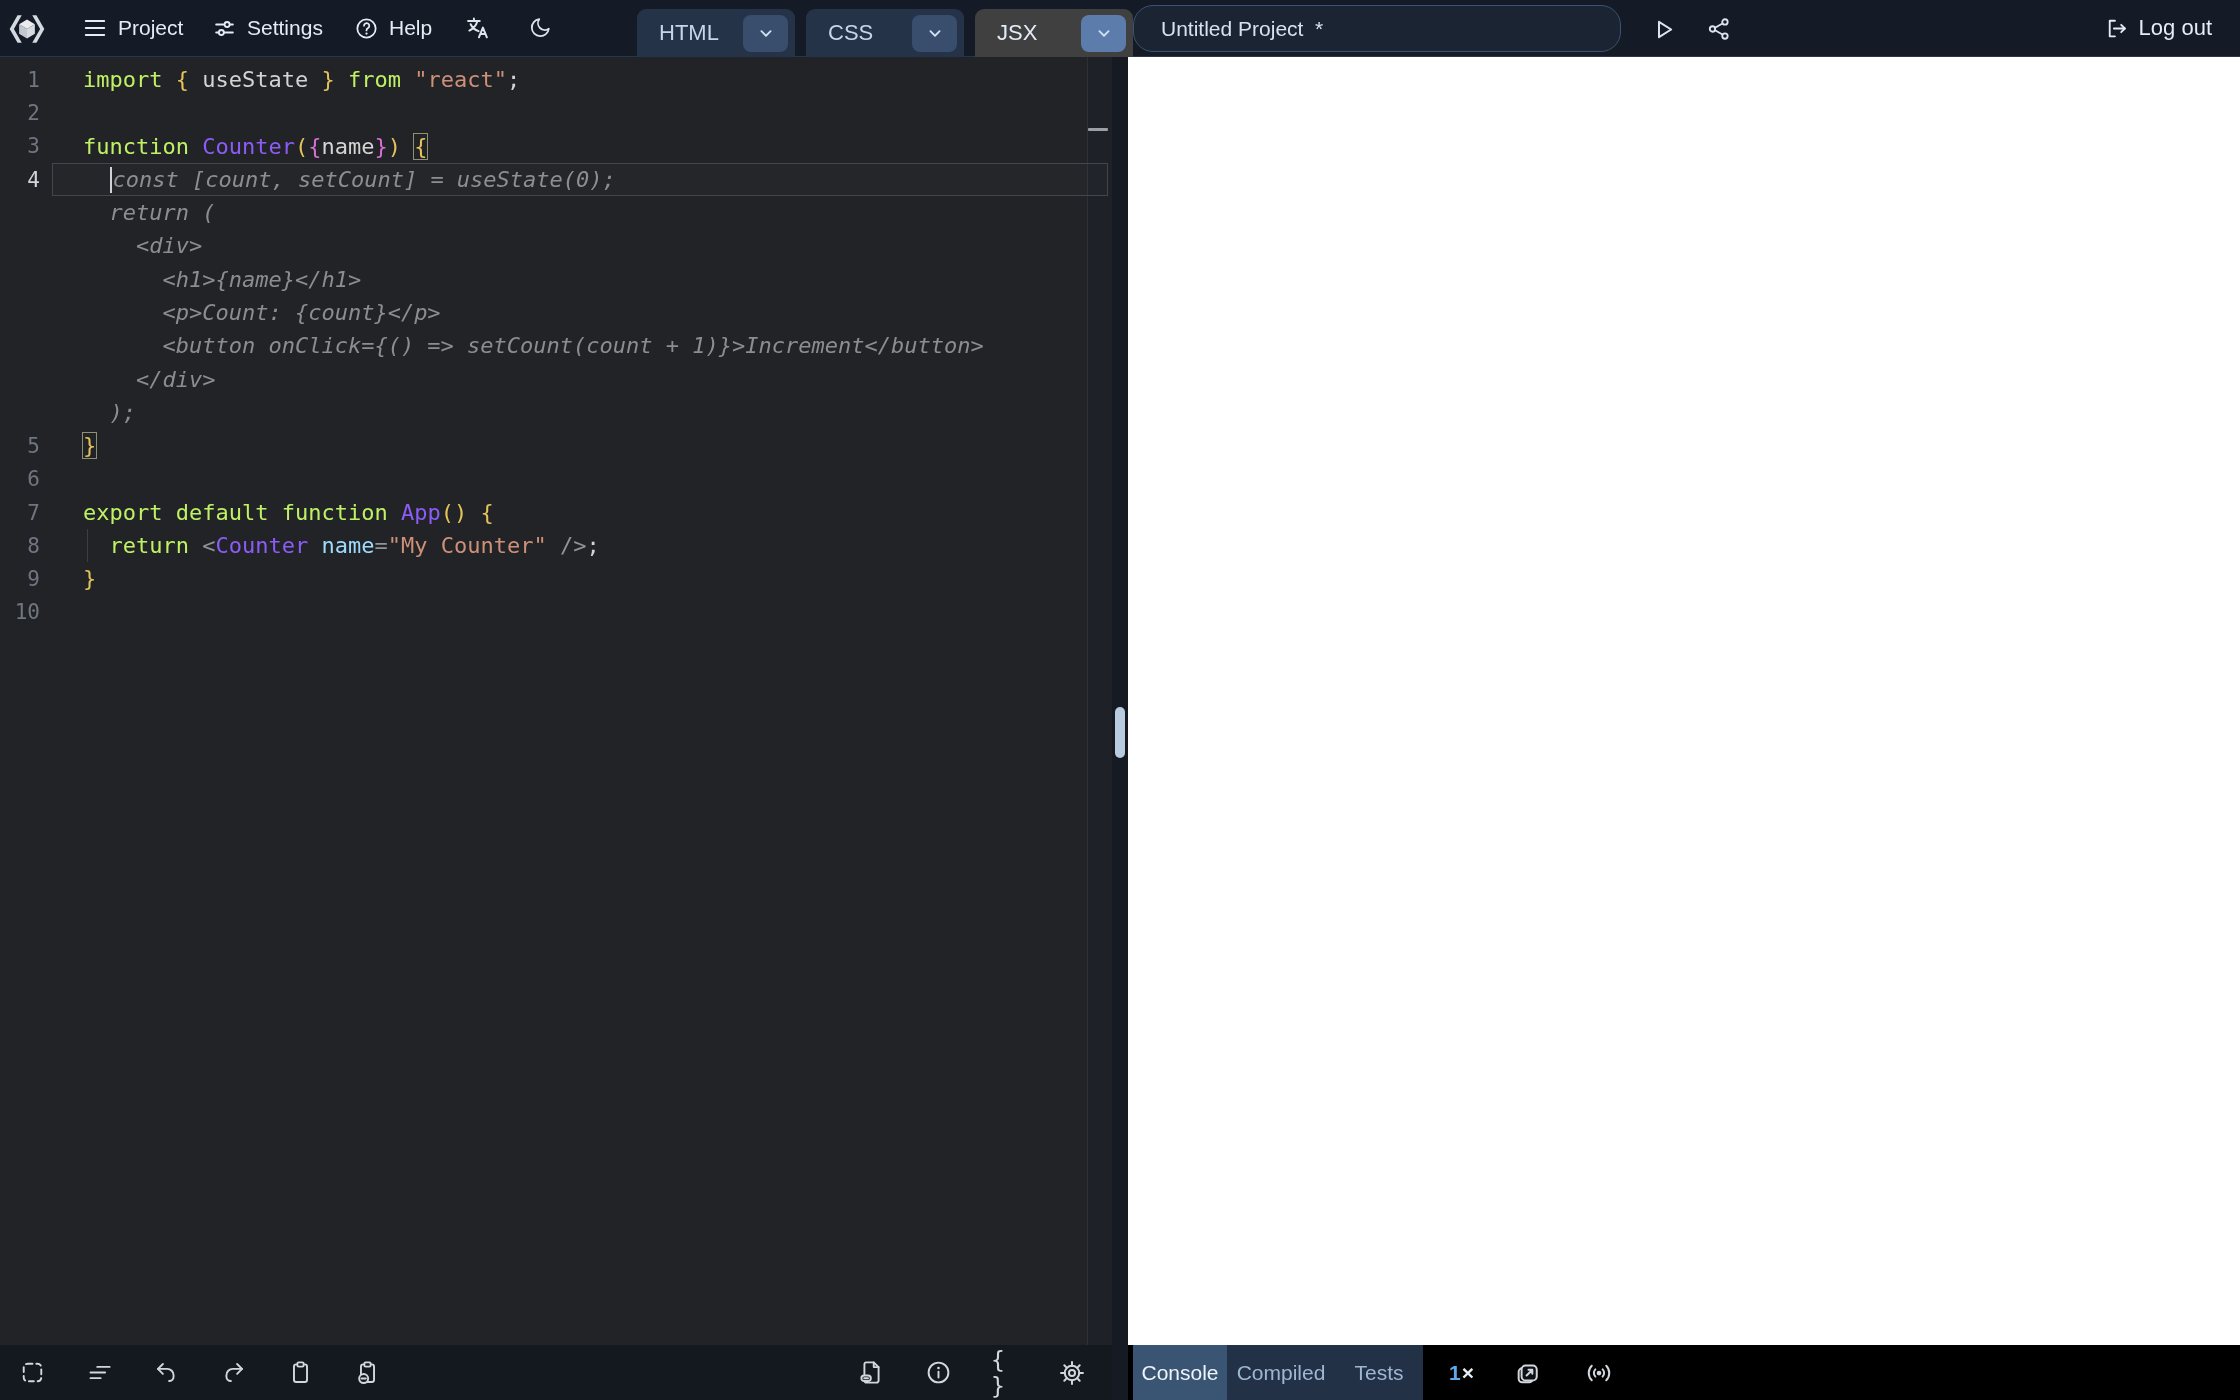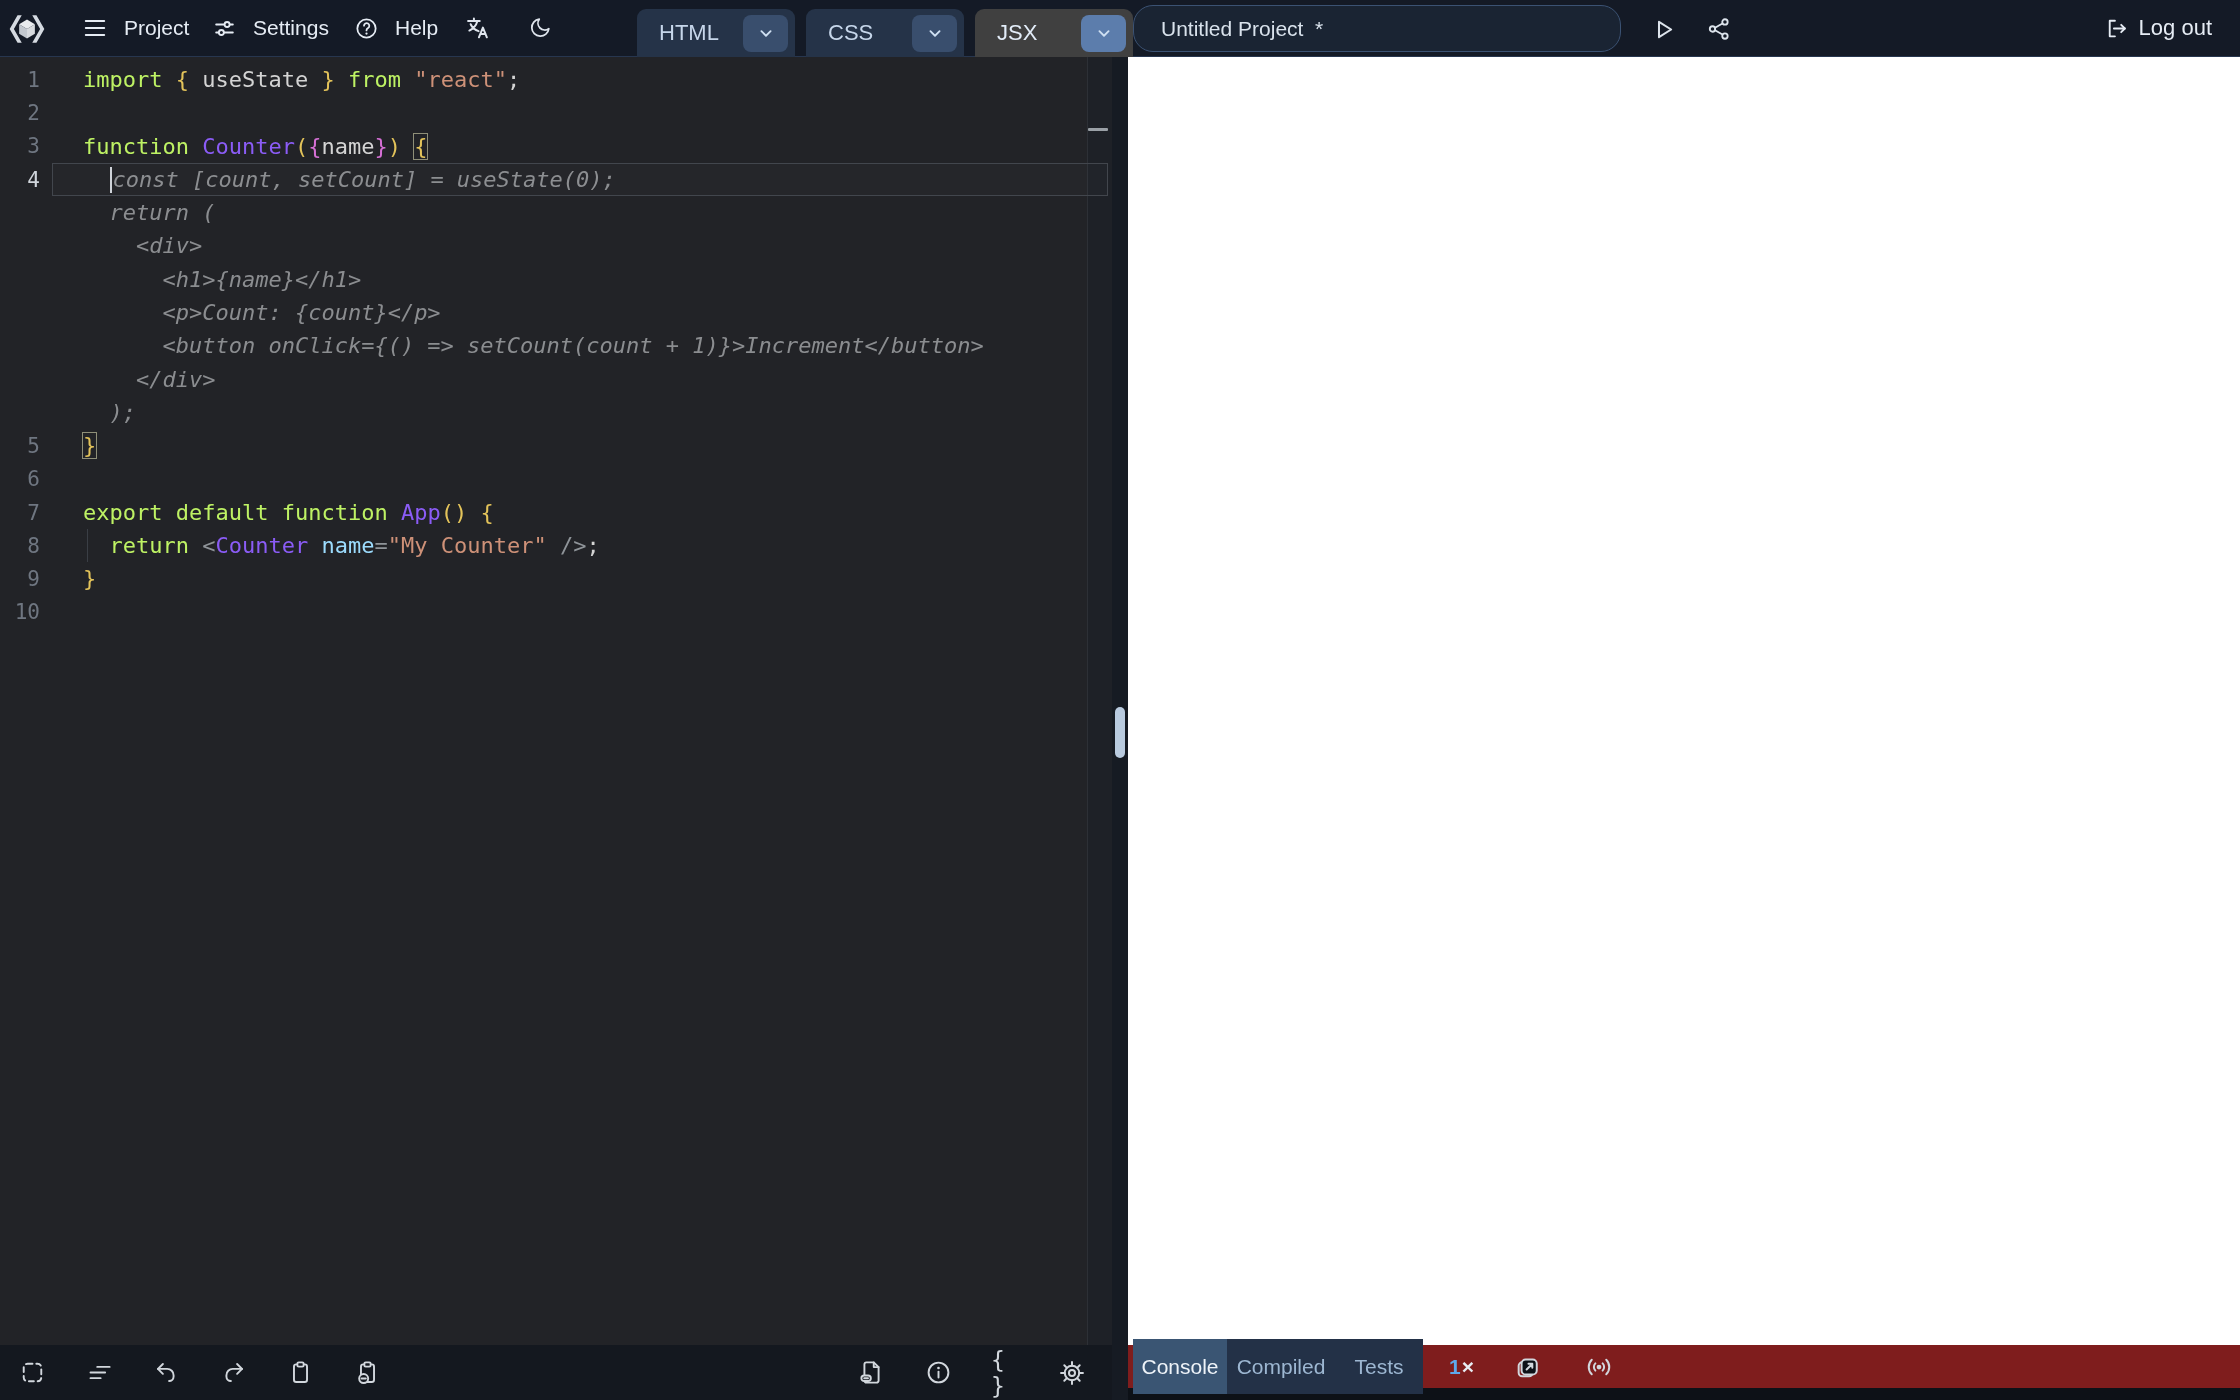--- a/index.html
+++ b/index.html
@@ -2,21 +2,21 @@
 <html><head>
 <meta charset="utf-8">
 <style>
   html,body{margin:0;padding:0;background:#0d1117;}
   #app{position:relative;width:2240px;height:1400px;overflow:hidden;
        font-family:"Liberation Sans",sans-serif;-webkit-font-smoothing:antialiased;}
 
   
   #topbar{position:absolute;left:0;top:0;width:2240px;height:57px;background:#141a26;
           border-bottom:1px solid #27364f;box-sizing:border-box;z-index:30;}
-  .menu-item{position:absolute;top:0;height:56px;display:flex;align-items:center;gap:16px;
+  .menu-item{position:absolute;top:0;height:56px;display:flex;align-items:center;gap:10px;
              color:#e6ecf4;font-size:21px;cursor:default;}
   .icon{display:inline-flex;align-items:center;justify-content:center;color:inherit;}
   .icon svg{display:block;}
   #logo{position:absolute;left:6px;top:8px;color:#d5dae1;}
   #menu-project{left:82px;}
   #menu-settings{left:212px;}
   #menu-help{left:354px;}
   #btn-translate{position:absolute;left:464px;top:14px;color:#dfe5ed;}
   #btn-theme{position:absolute;left:528px;top:15px;color:#dfe5ed;}
 
@@ -67,21 +67,21 @@
   #preview-pane{position:absolute;left:1128px;top:57px;width:1112px;height:1288px;background:#ffffff;}
 
   
   #editor-footer{position:absolute;left:0;top:1345px;width:1112px;height:55px;background:#14181f;
                  display:flex;align-items:center;justify-content:space-between;box-sizing:border-box;
                  padding:0 26px 0 18px;color:#d2d7dd;}
   .footer-group{display:flex;align-items:center;gap:39px;}
   .tool-icon{width:28px;height:28px;display:flex;align-items:center;justify-content:center;color:#d2d7dd;}
   .braces-glyph{font-family:"DejaVu Sans Mono",monospace;font-size:23px;color:#d2d7dd;letter-spacing:1px;}
 
-  #console-footer{position:absolute;left:1128px;top:1345px;width:1112px;height:43px;background:#7f1d1d;
+  #console-footer{position:absolute;left:1128px;top:1345px;width:1112px;height:55px;background:#000000;
                   display:flex;align-items:center;color:#d2d7dd;}
   #console-tabs{display:flex;height:55px;margin-left:5px;background:#233147;}
   .ctab{height:55px;display:flex;align-items:center;justify-content:center;font-size:21px;color:#9db7d2;}
   .ctab.on{background:#3a5573;color:#eef3f8;}
   #speed-toggle{margin-left:26px;font-size:21px;display:flex;align-items:baseline;gap:1px;}
   #speed-num{color:#5ea8ec;font-weight:bold;}
   #speed-unit{color:#e8edf3;font-weight:bold;}
   #btn-popout{margin-left:40px;color:#d2d7dd;}
   #btn-live{margin-left:42px;color:#d2d7dd;}
 </style>

